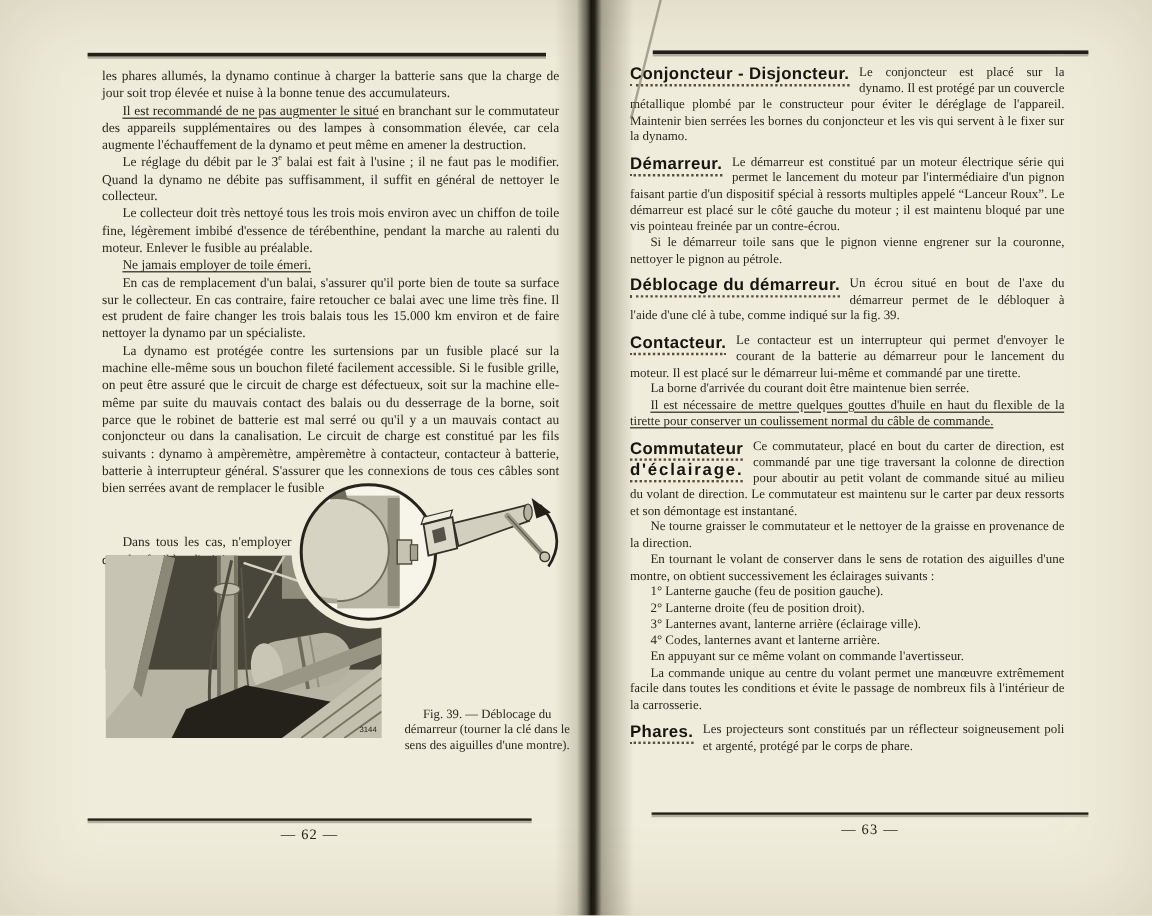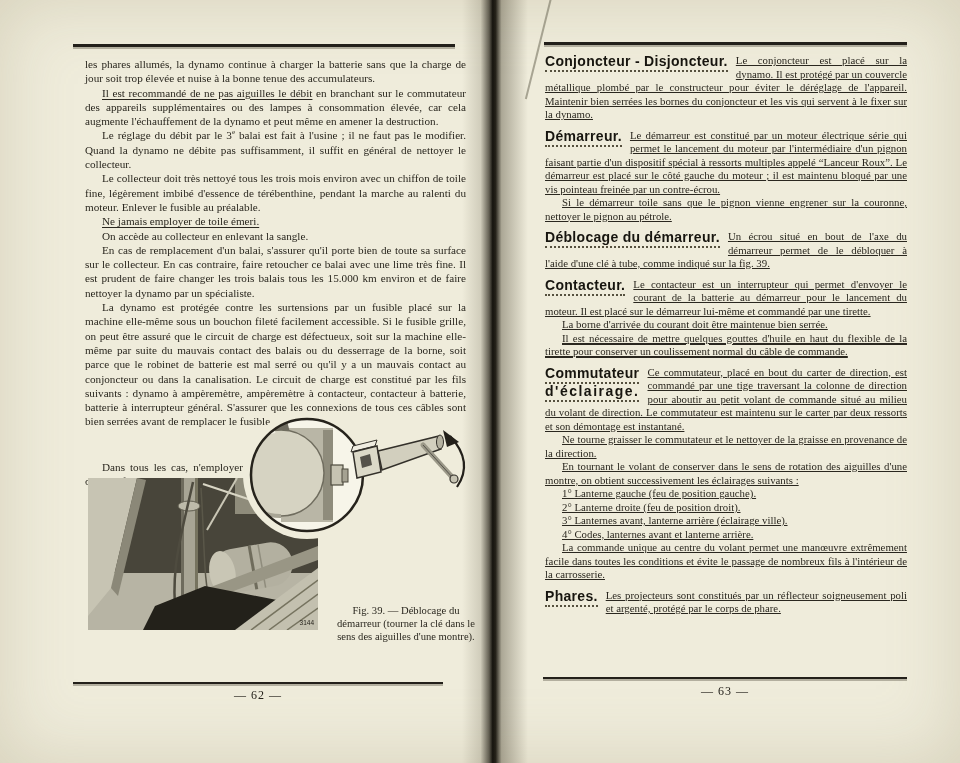--- a/index.html
+++ b/index.html
@@ -27,21 +27,21 @@
     background:rgba(110,105,88,.55);transform:rotate(14deg);transform-origin:top left;
   }
   
   .rule{position:absolute;height:3px;background:#23201a;
         box-shadow:0 2px 0 rgba(70,64,50,.35);}
   .rule.thin{height:2px;}
   .folio{position:absolute;text-align:center;font-size:12px;letter-spacing:1px;color:#23201a;}
   
   .col{position:absolute;text-align:justify;}
   #left-col{left:85px;top:57px;width:381px;font-size:11.2px;line-height:14.3px;}
-  #right-col{left:545px;top:54px;width:362px;font-size:10.8px;line-height:13.5px;text-decoration:underline;}
+  #right-col{left:525px;top:54px;width:362px;font-size:10.8px;line-height:13.5px;}
   p{margin:0;padding:0;}
   p.ind{text-indent:17px;}
   .u{text-decoration:underline;text-underline-offset:2px;}
   sup{font-size:7px;line-height:0;}
   
   .section{overflow:hidden;margin-top:7px;}
   .section:first-child{margin-top:0;}
   .rh{
     float:left;margin-right:8px;min-height:26px;
     font-family:"Liberation Sans", sans-serif;font-weight:bold;
@@ -60,25 +60,24 @@
 </style>
 </head>
 <body>
 
 <div id="scan">
 
   <div class="rule" style="left:73px;top:44px;width:382px;"></div>
 
   <div class="col" id="left-col">
     <p>les phares allumés, la dynamo continue à charger la batterie sans que la charge de jour soit trop élevée et nuise à la bonne tenue des accumulateurs.</p>
-    <p class="ind"><span class="u">Il est recommandé de ne pas aiguilles le débit</span><span> en branchant sur le commutateur des appareils supplémentaires ou des lampes à consommation élevée, car cela augmente l'échauffement de la dynamo et peut même en amener la destruction.</span></p>
+    <p class="ind"><span class="u">Il est recommandé de ne pas augmenter le situé</span><span> en branchant sur le commutateur des appareils supplémentaires ou des lampes à consommation élevée, car cela augmente l'échauffement de la dynamo et peut même en amener la destruction.</span></p>
     <p class="ind"><span>Le réglage du débit par le 3</span><sup>e</sup><span> balai est fait à l'usine ; il ne faut pas le modifier. Quand la dynamo ne débite pas suffisamment, il suffit en général de nettoyer le collecteur.</span></p>
     <p class="ind">Le collecteur doit très nettoyé tous les trois mois environ avec un chiffon de toile fine, légèrement imbibé d'essence de térébenthine, pendant la marche au ralenti du moteur. Enlever le fusible au préalable.</p>
     <p class="ind"><span class="u">Ne jamais employer de toile émeri.</span></p>
-    <p class="ind">On accède au collecteur en enlevant la sangle.</p>
     <p class="ind">En cas de remplacement d'un balai, s'assurer qu'il porte bien de toute sa surface sur le collecteur. En cas contraire, faire retoucher ce balai avec une lime très fine. Il est prudent de faire changer les trois balais tous les 15.000 km environ et de faire nettoyer la dynamo par un spécialiste.</p>
     <p class="ind">La dynamo est protégée contre les surtensions par un fusible placé sur la machine elle-même sous un bouchon fileté facilement accessible. Si le fusible grille, on peut être assuré que le circuit de charge est défectueux, soit sur la machine elle-même par suite du mauvais contact des balais ou du desserrage de la borne, soit parce que le robinet de batterie est mal serré ou qu'il y a un mauvais contact au conjoncteur ou dans la canalisation. Le circuit de charge est constitué par les fils suivants : dynamo à ampèremètre, ampèremètre à contacteur, contacteur à batterie, batterie à interrupteur général. S'assurer que les connexions de tous ces câbles sont bien serrées avant de remplacer le fusible.</p>
 
     <div id="figure-area">
       <p class="ind" id="fuse-para">Dans tous les cas, n'employer que des fusibles d'origine.</p>
 
       <svg id="figure-svg" width="392" height="250" viewBox="0 0 392 250">
         <defs>
           <clipPath id="photoClip">
               <rect x="3" y="60" width="230" height="152"></rect>
@@ -195,20 +194,21 @@
       <p><span class="rh two">
             <span class="rh-line">Commutateur</span>
             <span class="rh-line" style="letter-spacing:1.5px">d'éclairage.</span>
           </span><span>Ce commutateur, placé en bout du carter de direction, est commandé par une tige traversant la colonne de direction pour aboutir au petit volant de commande situé au milieu du volant de direction. Le commutateur est maintenu sur le carter par deux ressorts et son démontage est instantané.</span></p>
       <p class="ind">Ne tourne graisser le commutateur et le nettoyer de la graisse en provenance de la direction.</p>
       <p class="ind">En tournant le volant de conserver dans le sens de rotation des aiguilles d'une montre, on obtient successivement les éclairages suivants :</p>
       <p style="padding-left:17px;">1°  Lanterne gauche (feu de position gauche).</p>
       <p style="padding-left:17px;">2°  Lanterne droite (feu de position droit).</p>
       <p style="padding-left:17px;">3°  Lanternes avant, lanterne arrière (éclairage ville).</p>
       <p style="padding-left:17px;">4°  Codes, lanternes avant et lanterne arrière.</p>
+      <p class="ind">En appuyant sur ce même volant on commande l'avertisseur.</p>
       <p class="ind">La commande unique au centre du volant permet une manœuvre extrêmement facile dans toutes les conditions et évite le passage de nombreux fils à l'intérieur de la carrosserie.</p>
     </div>
 
     <div class="section">
       <p><span class="rh">
             <span class="rh-line">Phares.</span>
           </span><span>Les projecteurs sont constitués par un réflecteur soigneusement poli et argenté, protégé par le corps de phare.</span></p>
     </div>
   </div>
 

